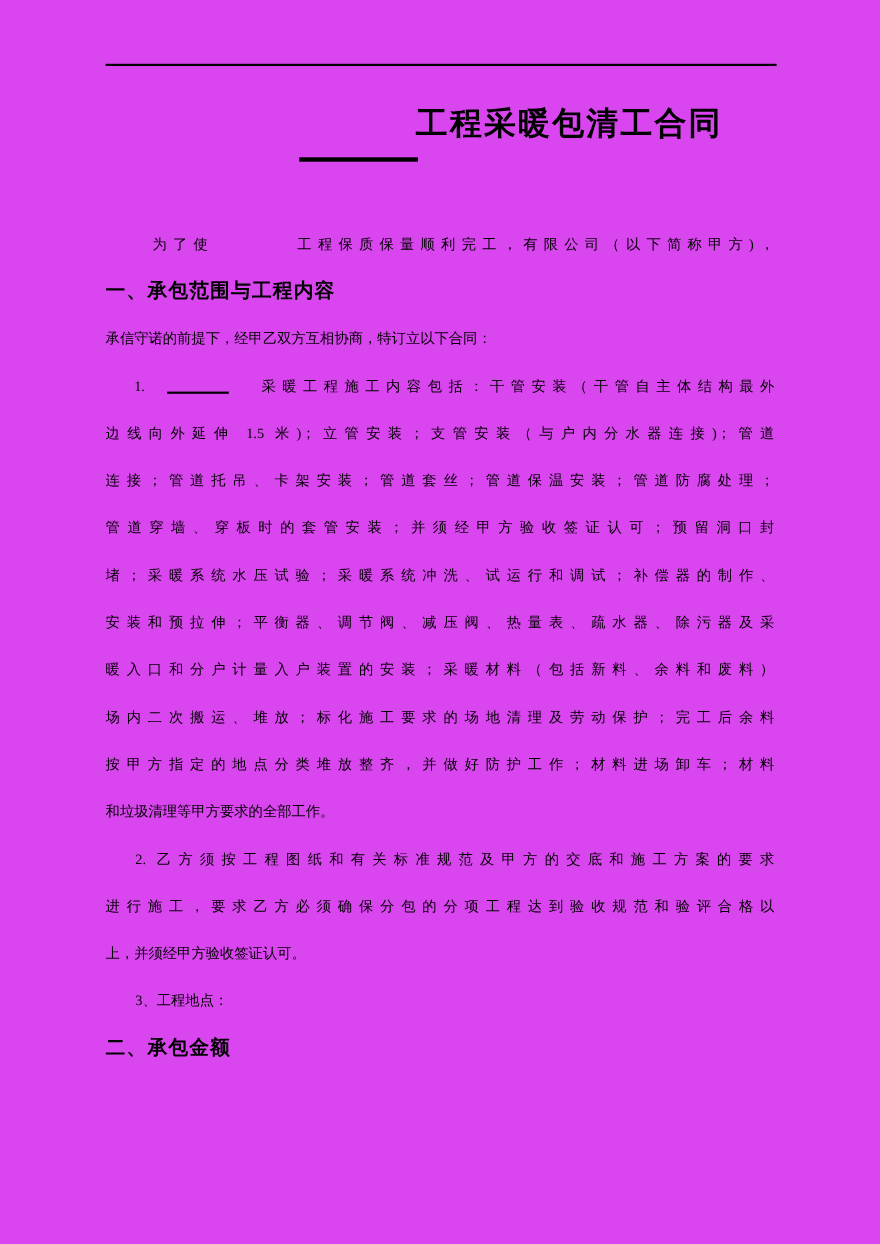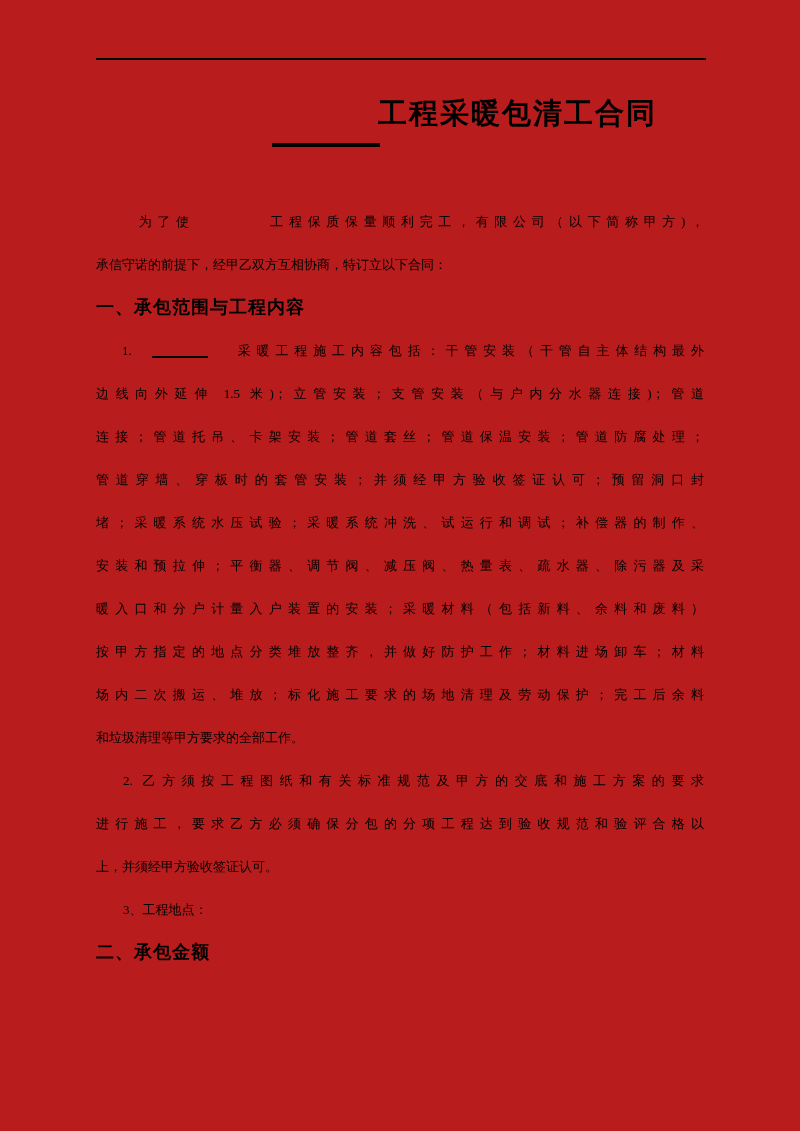--- a/index.html
+++ b/index.html
@@ -4,21 +4,21 @@
 <style>
   html, body {
     margin: 0;
     padding: 0;
     background: #ffffff;
   }
   .page {
     position: relative;
     width: 800px;
     height: 1131px;
-    background: #b91c1c;
+    background: #d946ef;
     color: #000000;
     font-family: "Liberation Serif", "DejaVu Serif", serif;
     overflow: hidden;
   }
   .header-rule {
     position: absolute;
     left: 96px;
     top: 58px;
     width: 610px;
     height: 0;
@@ -84,31 +84,31 @@
 </style>
 </head>
 <body>
 
 <div class="page">
   <div class="header-rule"></div>
   <div class="title-blank"></div>
   <h1 class="doc-title">工程采暖包清工合同</h1>
   <div class="body-text">
       <div class="line j"><span class="spacer" style="width: 37px;"></span><span class="t">为了使</span><span class="blank none" style="width: 70px;"></span><span class="t">工程保质保量顺利完工，有限公司（以下简称甲方)，</span></div>
+      <div class="line h"><span class="t">一、承包范围与工程内容</span></div>
       <div class="line l"><span class="t">承信守诺的前提下，经甲乙双方互相协商，特订立以下合同：</span></div>
-      <div class="line h"><span class="t">一、承包范围与工程内容</span></div>
       <div class="line j"><span class="spacer" style="width: 26px;"></span><span class="t">1.</span><span class="blank black" style="width: 56px; margin-left: 20px; margin-right: 24px;"></span><span class="t">采暖工程施工内容包括：干管安装（干管自主体结构最外</span></div>
       <div class="line j"><span class="t">边线向外延伸 1.5 米)；立管安装；支管安装（与户内分水器连接)；管道</span></div>
       <div class="line j"><span class="t">连接；管道托吊、卡架安装；管道套丝；管道保温安装；管道防腐处理；</span></div>
       <div class="line j"><span class="t">管道穿墙、穿板时的套管安装；并须经甲方验收签证认可；预留洞口封</span></div>
       <div class="line j"><span class="t">堵；采暖系统水压试验；采暖系统冲洗、试运行和调试；补偿器的制作、</span></div>
       <div class="line j"><span class="t">安装和预拉伸；平衡器、调节阀、减压阀、热量表、疏水器、除污器及采</span></div>
       <div class="line j"><span class="t">暖入口和分户计量入户装置的安装；采暖材料（包括新料、余料和废料）</span></div>
+      <div class="line j"><span class="t">场内二次搬运、堆放；标化施工要求的场地清理及劳动保护；完工后余料</span></div>
       <div class="line j"><span class="t">按甲方指定的地点分类堆放整齐，并做好防护工作；材料进场卸车；材料</span></div>
-      <div class="line j"><span class="t">场内二次搬运、堆放；标化施工要求的场地清理及劳动保护；完工后余料</span></div>
       <div class="line l"><span class="t">和垃圾清理等甲方要求的全部工作。</span></div>
       <div class="line j"><span class="spacer" style="width: 27px;"></span><span class="t">2. 乙方须按工程图纸和有关标准规范及甲方的交底和施工方案的要求</span></div>
       <div class="line j"><span class="t">进行施工，要求乙方必须确保分包的分项工程达到验收规范和验评合格以</span></div>
       <div class="line l"><span class="t">上，并须经甲方验收签证认可。</span></div>
       <div class="line l"><span class="spacer" style="width: 27px;"></span><span class="t">3、工程地点：</span></div>
       <div class="line h"><span class="t">二、承包金额</span></div>
     </div>
 </div>
 
 </body></html>

